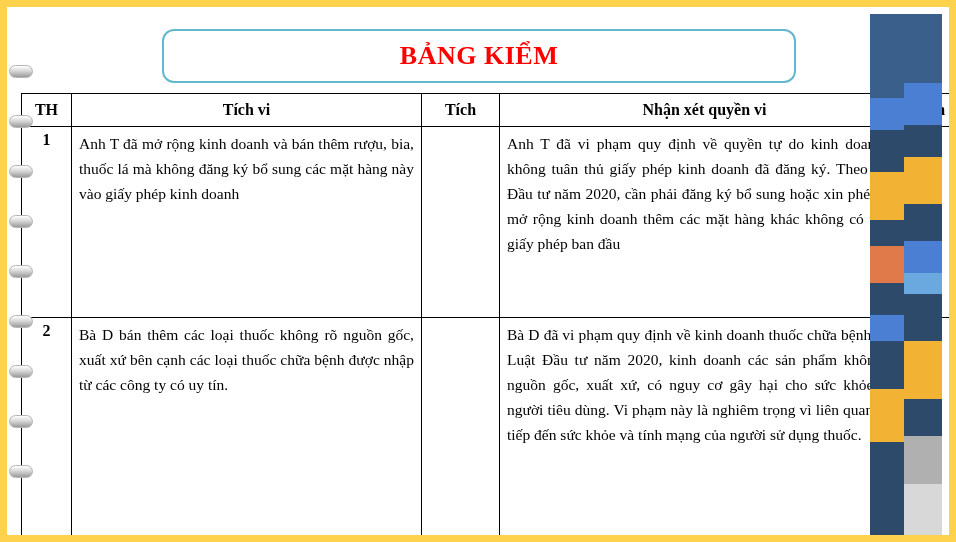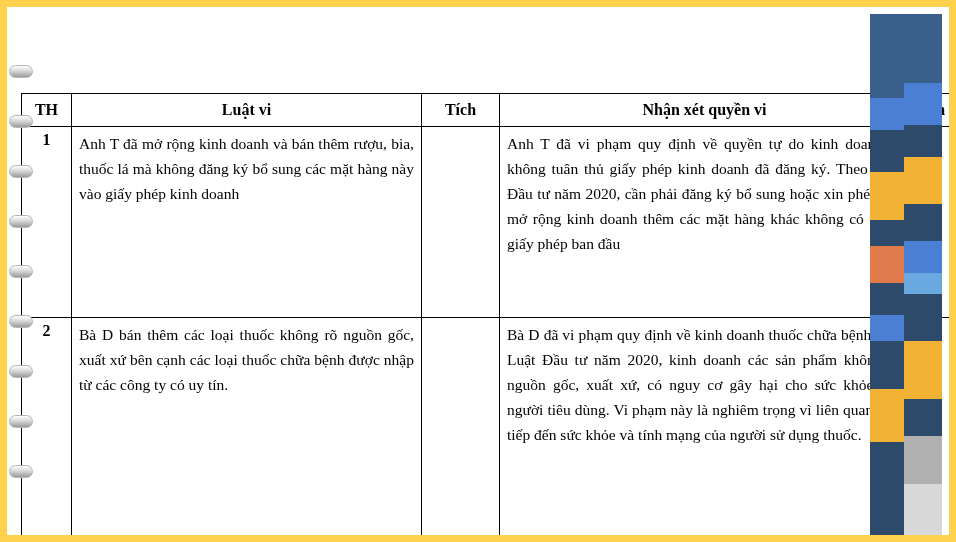--- a/index.html
+++ b/index.html
@@ -179,34 +179,37 @@
     <div class="ring" style="top:108px"></div>
     <div class="ring" style="top:158px"></div>
     <div class="ring" style="top:208px"></div>
     <div class="ring" style="top:258px"></div>
     <div class="ring" style="top:308px"></div>
     <div class="ring" style="top:358px"></div>
     <div class="ring" style="top:408px"></div>
     <div class="ring" style="top:458px"></div>
   </div>
 
+  <div class="title-box">
+    <span class="title-text">BẢNG KIỂM</span>
+  </div>
 
   <div class="table-wrap">
     <table class="kt">
       <colgroup>
         <col class="c-th">
         <col class="c-hv">
         <col class="c-t1">
         <col class="c-nx">
         <col class="c-t2">
       </colgroup>
       <thead>
         <tr>
           <th>TH</th>
-          <th>Luật vi</th>
+          <th>Tích vi</th>
           <th>Tích</th>
           <th>Nhận xét quyền vi</th>
           <th>Tích</th>
         </tr>
       </thead>
       <tbody>
         <tr>
           <td class="num r1">1</td>
           <td class="body-cell r1">Anh T đã mở rộng kinh doanh và bán thêm rượu, bia, thuốc lá mà không đăng ký bổ sung các mặt hàng này vào giấy phép kinh doanh</td>
           <td class="r1"></td>

